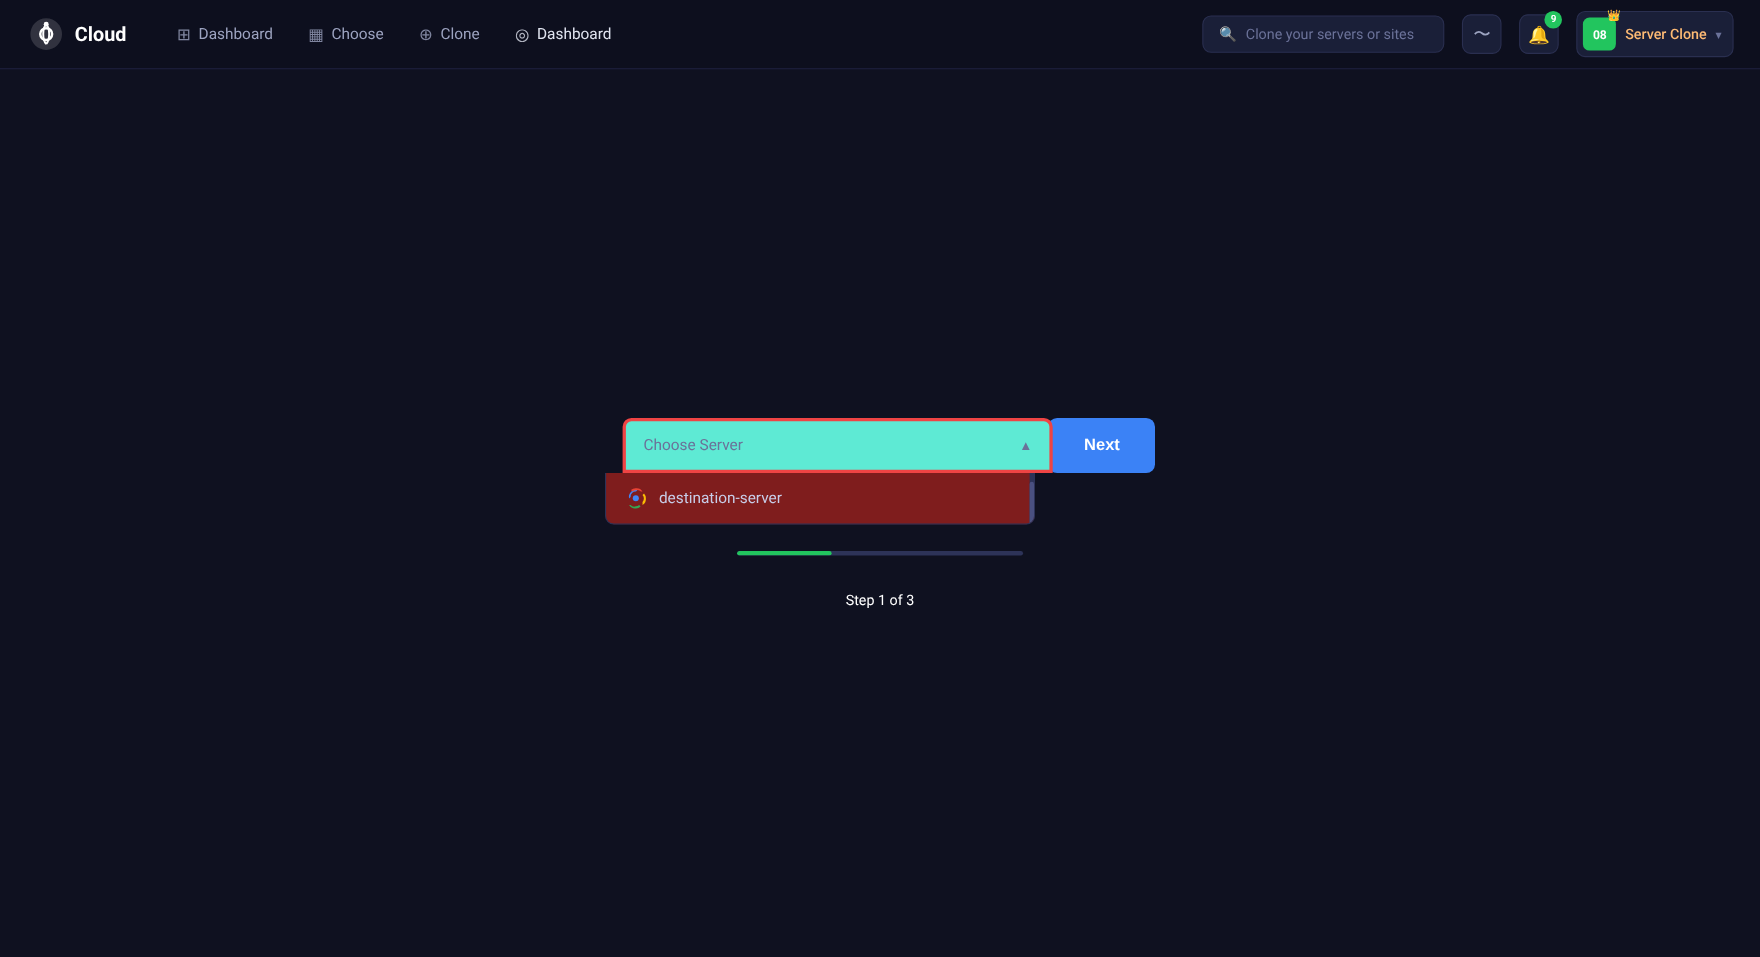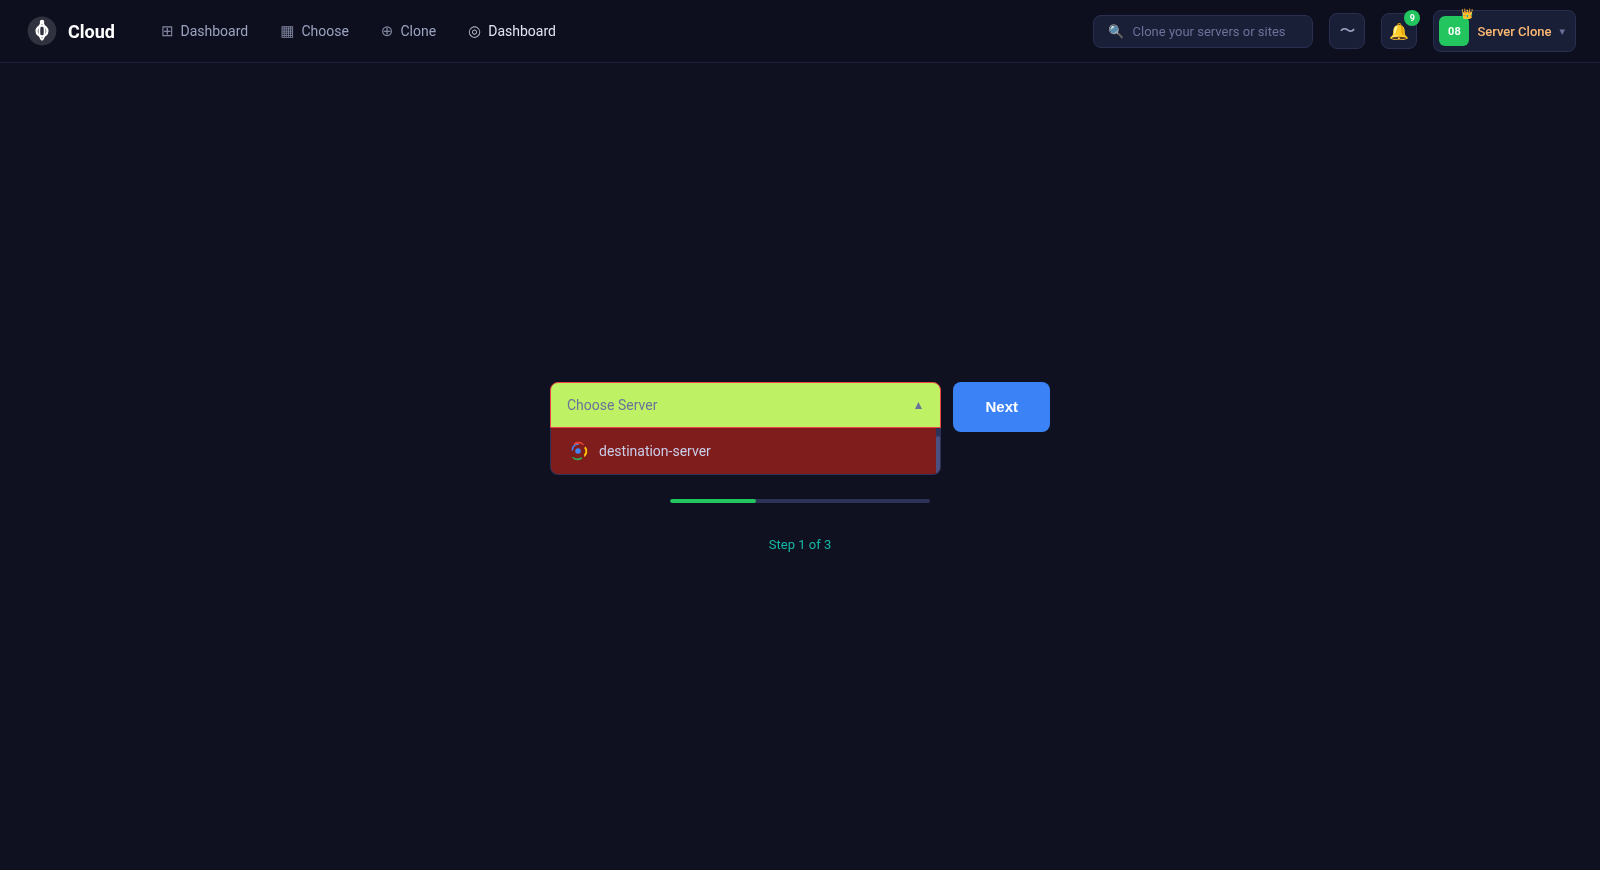--- a/index.html
+++ b/index.html
@@ -217,29 +217,30 @@
       gap: 12px;
       width: 100%;
     }
 
     .server-select-wrapper {
       flex: 1;
       position: relative;
     }
 
     .server-select-box {
-      background: #bef264;
-      border: 1px solid #ef4444;
+      background: #5eead4;
+      border: 3px solid #ef4444;
       border-radius: 8px 8px 0 0;
       padding: 14px 16px;
       display: flex;
       align-items: center;
       justify-content: space-between;
       cursor: pointer;
       width: 100%;
+      margin-left: 16px;
     }
 
     .server-select-placeholder {
       color: #6b7299;
       font-size: 14px;
     }
 
     .select-arrow {
       color: #6b7299;
       font-size: 12px;
@@ -329,21 +330,21 @@
     }
 
     .progress-fill {
       height: 100%;
       border-radius: 2px;
       background: #22c55e;
     }
 
     .step-label {
       font-size: 13px;
-      color: #14b8a6;
+      color: #ffffff;
       margin-top: 26px;
     }
 
     
     .gcp-blue { fill: #4285F4; }
     .gcp-red { fill: #EA4335; }
     .gcp-yellow { fill: #FBBC05; }
     .gcp-green { fill: #34A853; }
   </style>
 </head>

